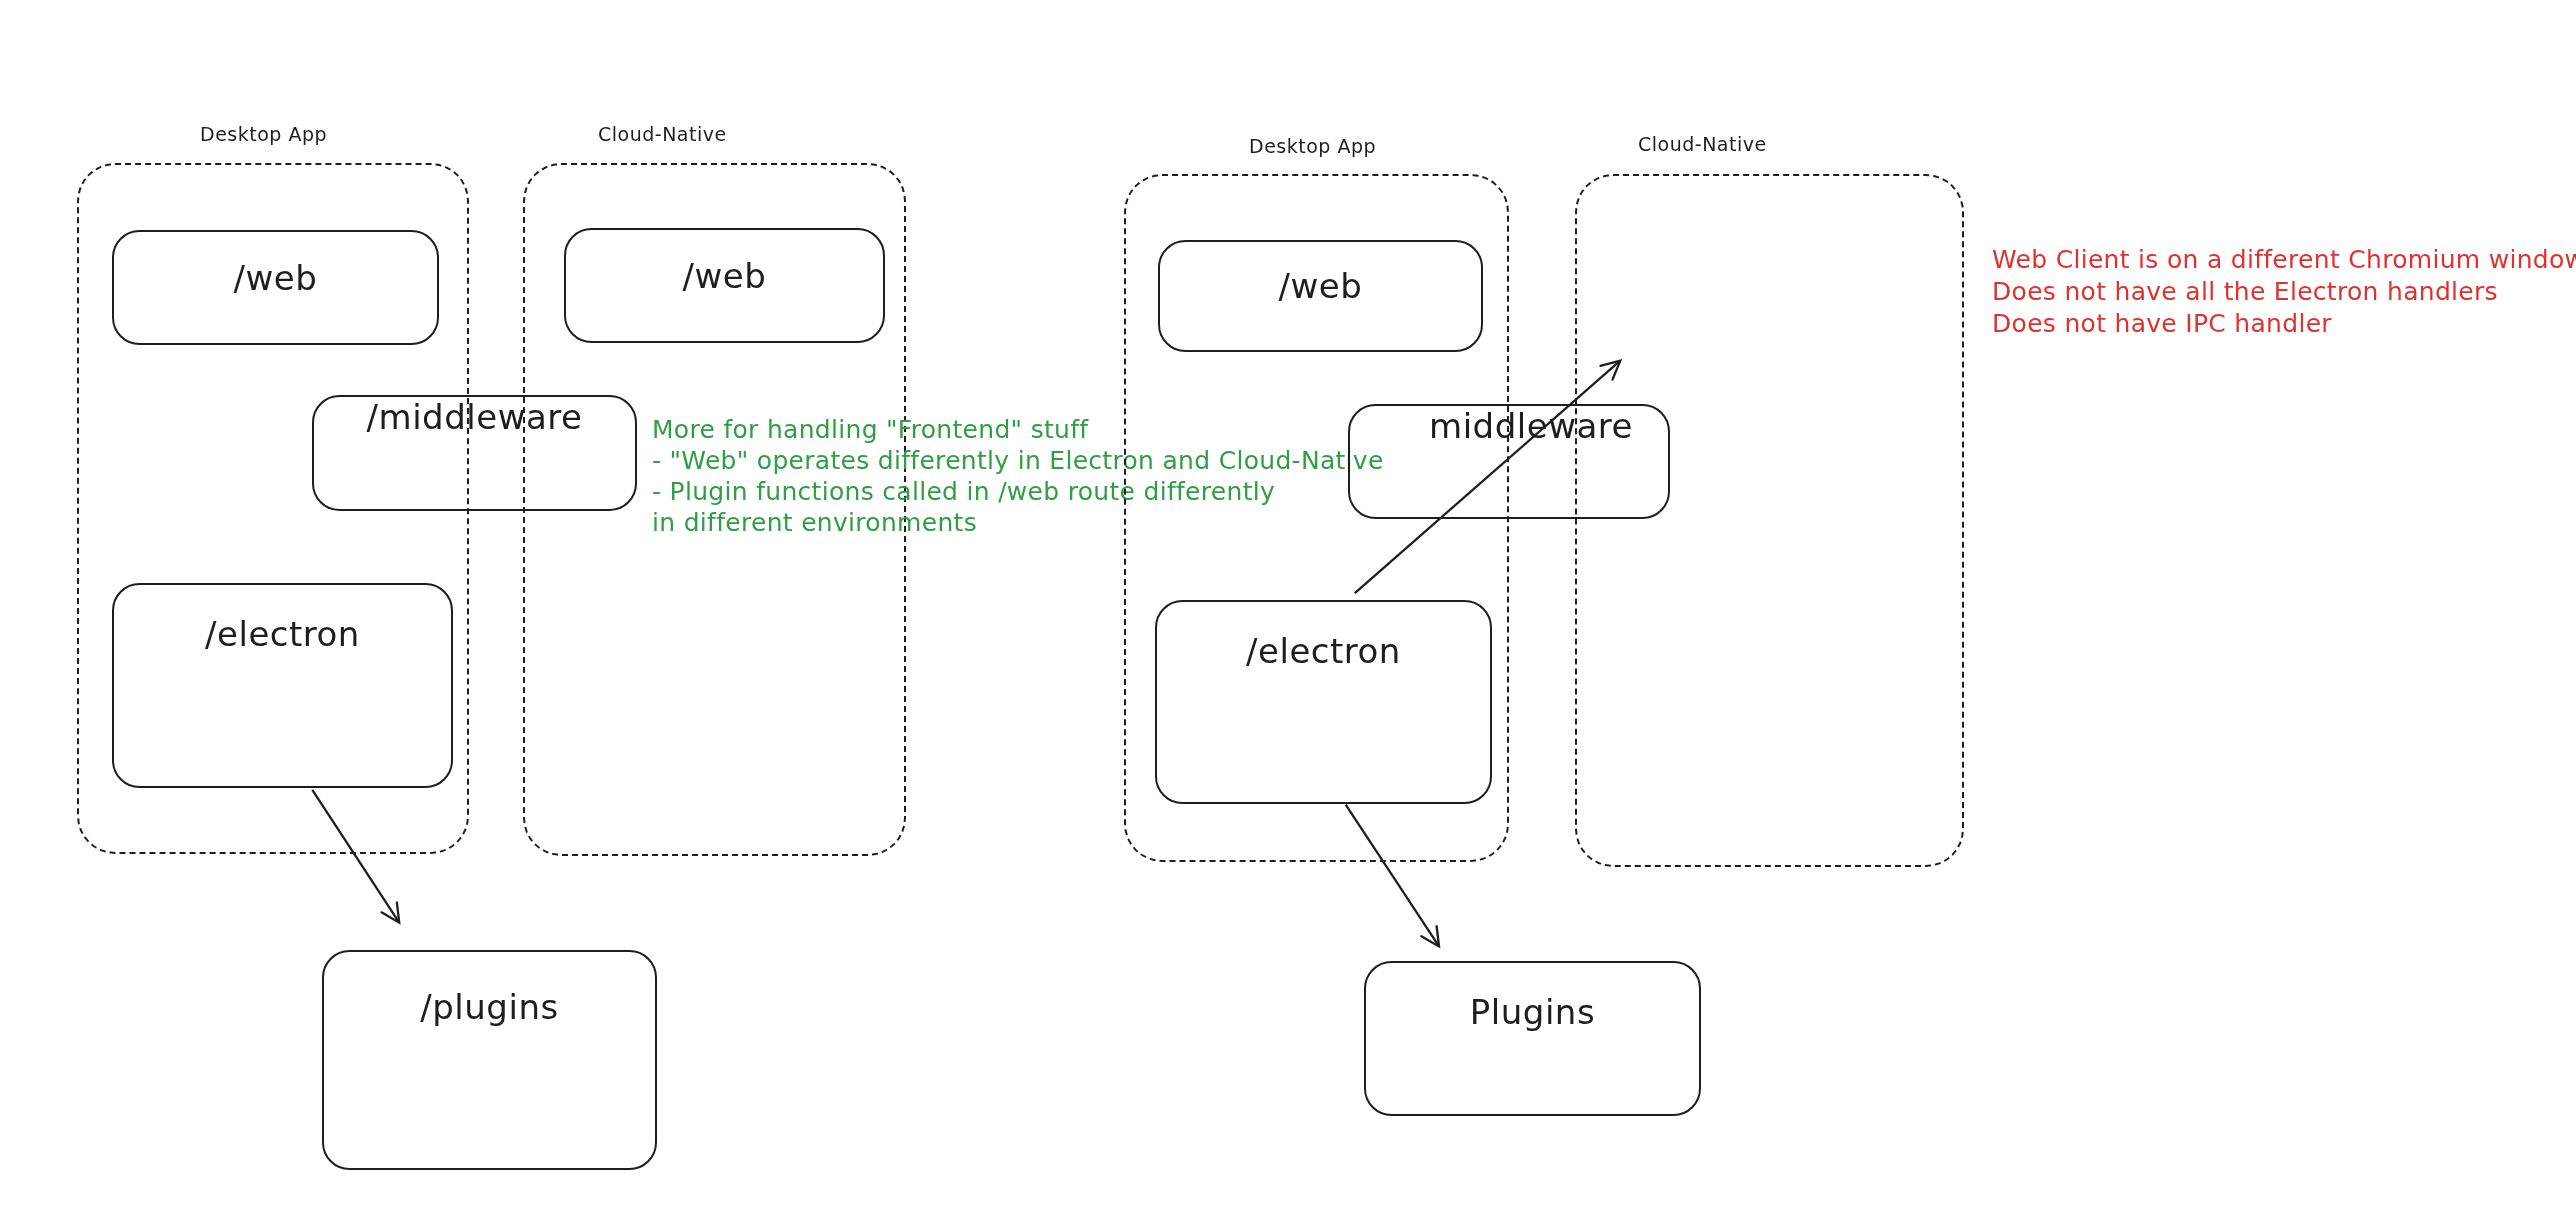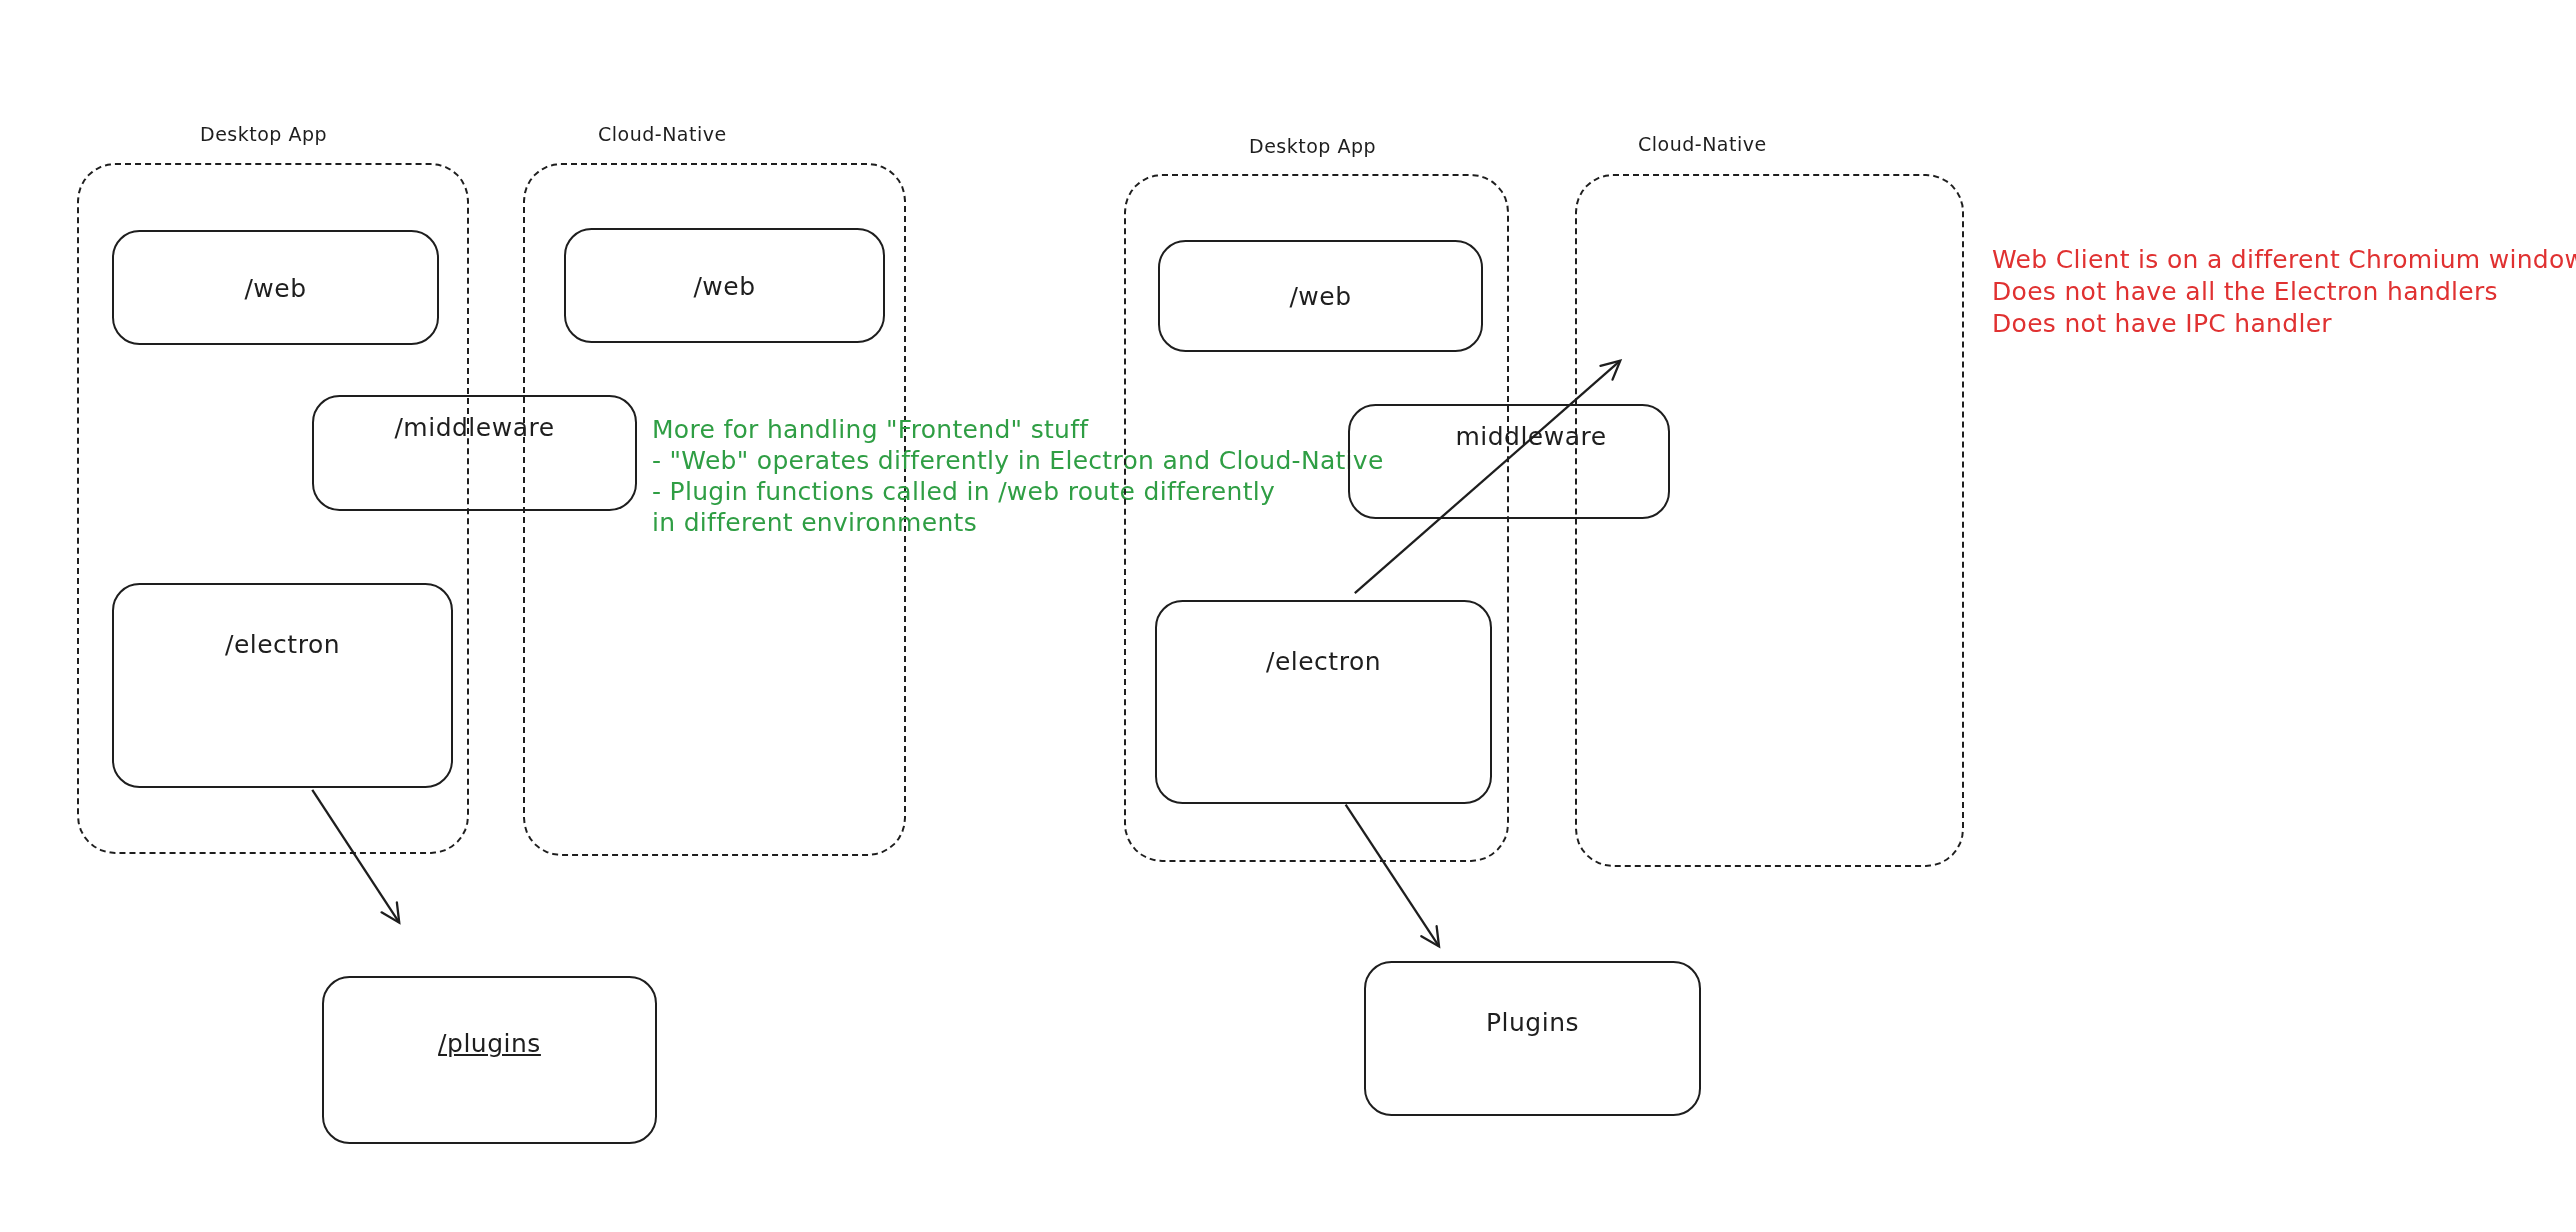--- a/index.html
+++ b/index.html
@@ -26,24 +26,23 @@
     position: absolute;
     border: 2.2px solid #1e1e1e;
     border-radius: 27.5px;
     background: transparent;
     display: flex;
     justify-content: center;
     align-items: flex-start;
     box-sizing: border-box;
   }
   .box .lbl {
-    font-size: 25px;
+    font-size: 34px;
     letter-spacing: 0.5px;
     white-space: nowrap;
-    margin-top: 16px;
   }
   .box.center-lbl {
     align-items: flex-start;
   }
   .group-title {
     position: absolute;
     font-size: 19px;
     letter-spacing: 0.5px;
     white-space: nowrap;
     text-align: right;
@@ -94,21 +93,21 @@
 
   <div class="box center-lbl" style="left:312px; top:395px; width:325px; height:116px;">
     <span class="lbl">/middleware</span>
   </div>
 
   <div class="box" style="left:112px; top:583px; width:341px; height:205px; padding-top:29px;">
     <span class="lbl">/electron</span>
   </div>
 
 
-  <div class="box" style="left:322px; top:976px; width:335px; height:168px; padding-top:35px;text-decoration:underline;">
+  <div class="box" style="left:322px; top:950px; width:335px; height:220px; padding-top:35px;">
     <span class="lbl">/plugins</span>
   </div>
 
   <div class="note green" style="left:652px; top:414px;">
     <div>More for handling "Frontend" stuff</div>
     <div>- "Web" operates differently in Electron and Cloud-Native</div>
     <div>- Plugin functions called in /web route differently</div>
     <div>in different environments</div>
   </div>
 

